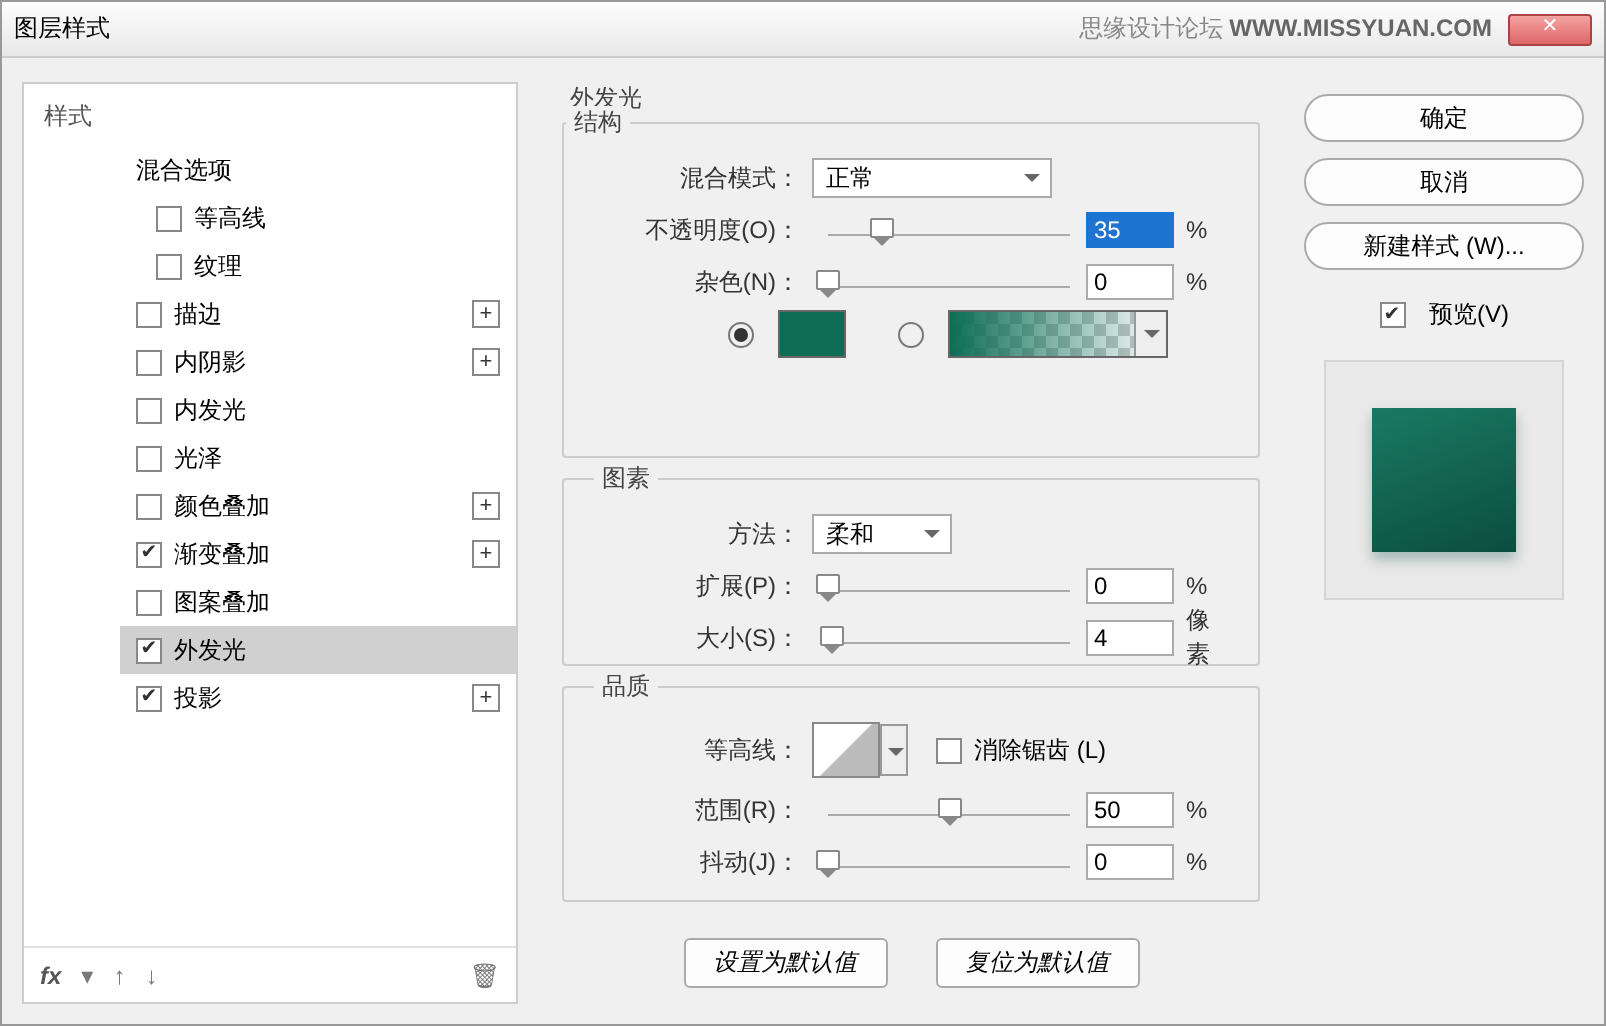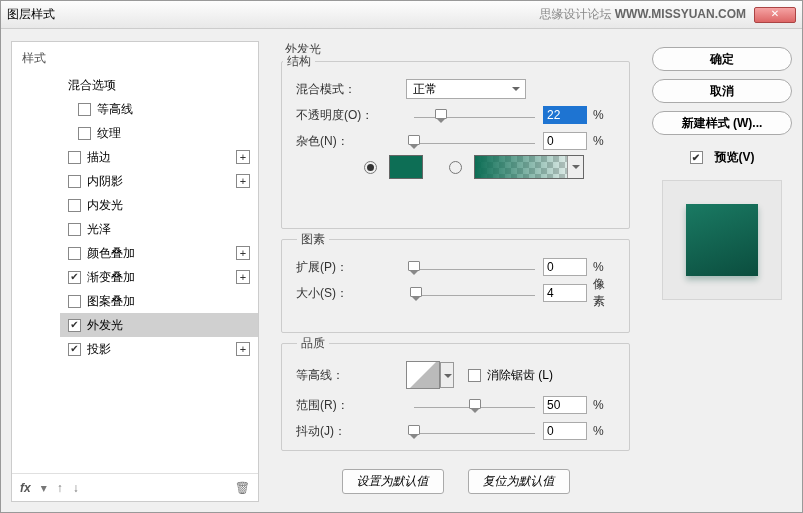--- a/index.html
+++ b/index.html
@@ -31,21 +31,21 @@
 .fieldset { border: 1px solid #ccc; border-radius: 2px; position: absolute; left: 4px; right: 4px; }
 .fs-outer-title { top: 0; left: 14px; }
 .fs-struct { top: 20px; height: 168px; left: 14px; right: 14px; }
 .fs-struct-title { top: 12px; left: 16px; }
 .fs-elem { top: 198px; height: 94px; left: 14px; right: 14px; }
 .fs-elem-title { top: 190px; left: 30px; }
 .fs-qual { top: 302px; height: 108px; left: 14px; right: 14px; }
 .fs-qual-title { top: 294px; left: 30px; }
 
 .form-row { display: flex; align-items: center; height: 26px; }
-.form-label { width: 110px; padding-right: 6px; color: #333; }
+.form-label { width: 110px; text-align: right; padding-right: 6px; color: #333; }
 .select { border: 1px solid #aaa; background: #fff; height: 20px; padding: 0 18px 0 6px; position: relative; display: inline-flex; align-items: center; min-width: 70px; }
 .select::after { content: ""; position: absolute; right: 5px; top: 7px; border: 4px solid transparent; border-top-color: #666; }
 .slider { flex: 1; height: 18px; position: relative; margin: 0 8px; }
 .slider-track { position: absolute; left: 0; right: 0; top: 11px; height: 1px; background: #aaa; }
 .slider-thumb { position: absolute; top: 3px; width: 12px; height: 10px; background: #fff; border: 1px solid #888; border-radius: 1px; transform: translateX(-50%); }
 .slider-thumb::after { content: ""; position: absolute; left: 1px; top: 9px; border: 4px solid transparent; border-top-color: #888; }
 .num-input { width: 44px; height: 18px; border: 1px solid #aaa; background: #fff; text-align: left; padding: 0 3px; line-height: 16px; }
 .num-input.hl { background: #1e74d2; color: #fff; border-color: #1e74d2; }
 .unit { width: 28px; padding-left: 6px; color: #333; }
 .radio { width: 13px; height: 13px; border: 1px solid #777; border-radius: 50%; display: inline-flex; align-items: center; justify-content: center; margin-right: 4px; }
@@ -58,21 +58,21 @@
 .swatch-grad .dd::after { content: ""; position: absolute; left: 4px; top: 9px; border: 4px solid transparent; border-top-color: #666; }
 .contour { width: 34px; height: 28px; border: 1px solid #888; background: linear-gradient(135deg, #fff 49%, #bbb 51%); position: relative; }
 .contour .dd { position: absolute; right: -15px; top: 0; bottom: 0; width: 14px; border: 1px solid #999; background: #eee; }
 .contour .dd::after { content: ""; position: absolute; left: 3px; top: 11px; border: 4px solid transparent; border-top-color: #666; }
 .ck { width: 13px; height: 13px; border: 1px solid #888; background: #fff; display: inline-block; margin-right: 6px; vertical-align: middle; }
 .ck.checked::after { content: "✔"; font-size: 10px; color: #333; display: block; text-align: center; line-height: 11px; }
 
 .btn-row { position: absolute; left: 0; right: 0; bottom: 8px; display: flex; justify-content: center; gap: 24px; font-style: italic; }
 .btn { border: 1px solid #aaa; background: #fdfdfd; border-radius: 3px; padding: 3px 14px; }
 
-.right-panel { width: 140px; display: flex; flex-direction: column; gap: 8px; align-items: stretch; padding-top: 6px; font-weight: bold; }
+.right-panel { width: 140px; display: flex; flex-direction: column; gap: 8px; align-items: stretch; padding-top: 6px; }
 .rbtn { border: 1px solid #aaa; background: #fdfdfd; border-radius: 12px; height: 24px; text-align: center; line-height: 22px; }
 .preview-row { display: flex; align-items: center; justify-content: center; gap: 6px; margin-top: 6px; }
 .preview-box { margin-top: 6px; align-self: center; width: 120px; height: 120px; background: #e9e9e9; border: 1px solid #d5d5d5; display: flex; align-items: center; justify-content: center; }
 .preview-sw { width: 72px; height: 72px; background: linear-gradient(160deg, #1a7a63, #0b4d3e); box-shadow: 0 4px 6px rgba(11,77,62,0.3); }
 </style>
 </head>
 <body>
 
 <div class="window">
   <div class="titlebar">
@@ -162,21 +162,21 @@
             <div class="select" style="min-width:120px">
                 <span>正常</span>
               </div>
           </div>
           <div class="form-row">
             <div class="form-label">不透明度(O)：</div>
             <div class="slider">
                 <div class="slider-track"></div>
                 <div class="slider-thumb" style="left:22%"></div>
               </div>
-            <div class="num-input hl">22</div>
+            <div class="num-input hl">35</div>
             <div class="unit">%</div>
           </div>
           <div class="form-row">
             <div class="form-label">杂色(N)：</div>
             <div class="slider">
                 <div class="slider-track"></div>
                 <div class="slider-thumb" style="left:0%"></div>
               </div>
             <div class="num-input">0</div>
             <div class="unit">%</div>
@@ -190,20 +190,26 @@
                 <div class="dd"></div>
               </div>
           </div>
         </div>
       </div>
 
       <span class="group-title fs-elem-title">图素</span>
       <div class="fieldset fs-elem">
         <div style="padding:14px 14px 8px">
           <div class="form-row">
+            <div class="form-label">方法：</div>
+            <div class="select">
+                <span>柔和</span>
+              </div>
+          </div>
+          <div class="form-row">
             <div class="form-label">扩展(P)：</div>
             <div class="slider">
                 <div class="slider-track"></div>
                 <div class="slider-thumb" style="left:0%"></div>
               </div>
             <div class="num-input">0</div>
             <div class="unit">%</div>
           </div>
           <div class="form-row">
             <div class="form-label">大小(S)：</div>

